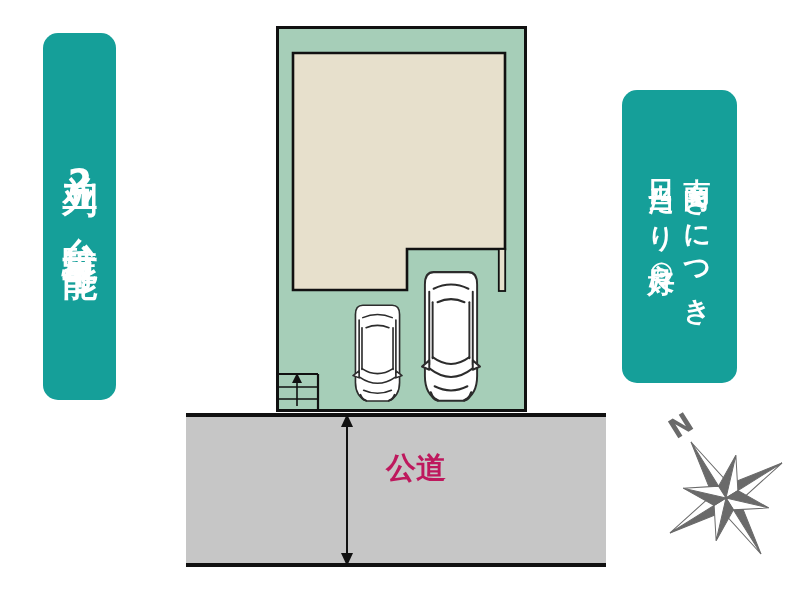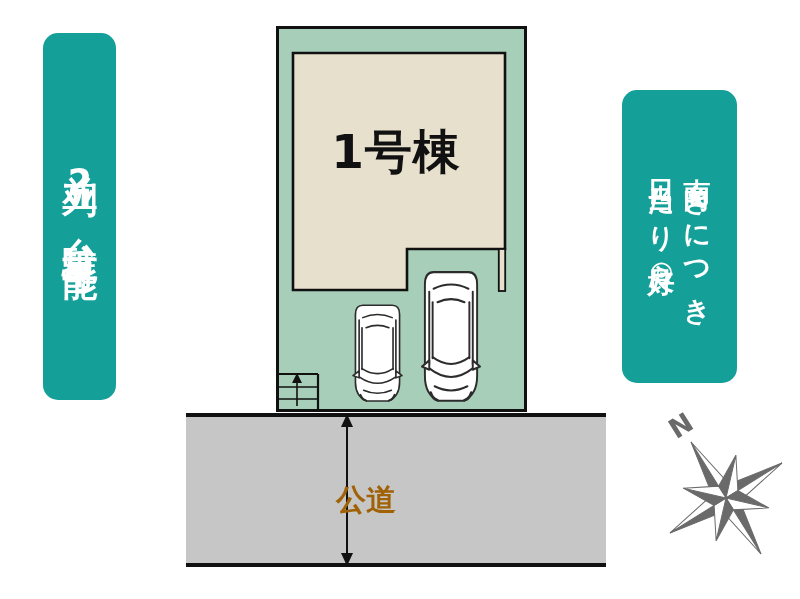--- a/index.html
+++ b/index.html
@@ -32,22 +32,22 @@
   .road{
     position:absolute;left:186px;top:413px;width:420px;height:146px;
     border-top:4.5px solid #111111;border-bottom:4.5px solid #111111;
     background:#c6c6c6;
   }
   .building-label{
     position:absolute;left:296px;top:121px;width:200px;text-align:center;
     font-size:47px;font-weight:600;color:#111111;letter-spacing:1px;white-space:nowrap;
   }
   .road-label{
-    position:absolute;left:336px;top:451px;width:160px;
-    font-size:30px;font-weight:600;color:#a16207;line-height:1.16;white-space:nowrap;margin-top:32px;
+    position:absolute;left:336px;top:451px;width:160px;text-align:center;
+    font-size:30px;font-weight:600;color:#be185d;line-height:1.16;white-space:nowrap;
   }
   .overlay{position:absolute;left:0;top:0;width:800px;height:599px;pointer-events:none;}
 </style>
 </head>
 <body>
 
 <div class="canvas">
 
   <div class="banner banner-left">
     <span class="vtext">並列2台駐車可能！</span>
@@ -121,21 +121,20 @@
         <polygon points="31,31 0,14 0,0" fill="#ffffff"></polygon>
         <polygon points="-31,31 0,14 0,0" fill="#6a6a6a"></polygon>
         <polygon points="-31,31 -14,0 0,0" fill="#ffffff"></polygon>
         <polygon points="-31,-31 -14,0 0,0" fill="#6a6a6a"></polygon>
         <polygon points="-31,-31 0,-14 0,0" fill="#ffffff"></polygon>
       </g>
       <text x="0" y="-76" text-anchor="middle" font-size="27" font-weight="bold" fill="#6a6a6a" font-family="DejaVu Sans, sans-serif">N</text>
     </g>
   </svg>
 
-  <div class="building-label">1号棟</div>
 
   <div class="road-label">
     <div>公道</div>
   </div>
 
   <div class="banner banner-right">
     <div class="vwrap">
       <span>南向きにつき</span>
       <span>日当たり良好◎</span>
     </div>

